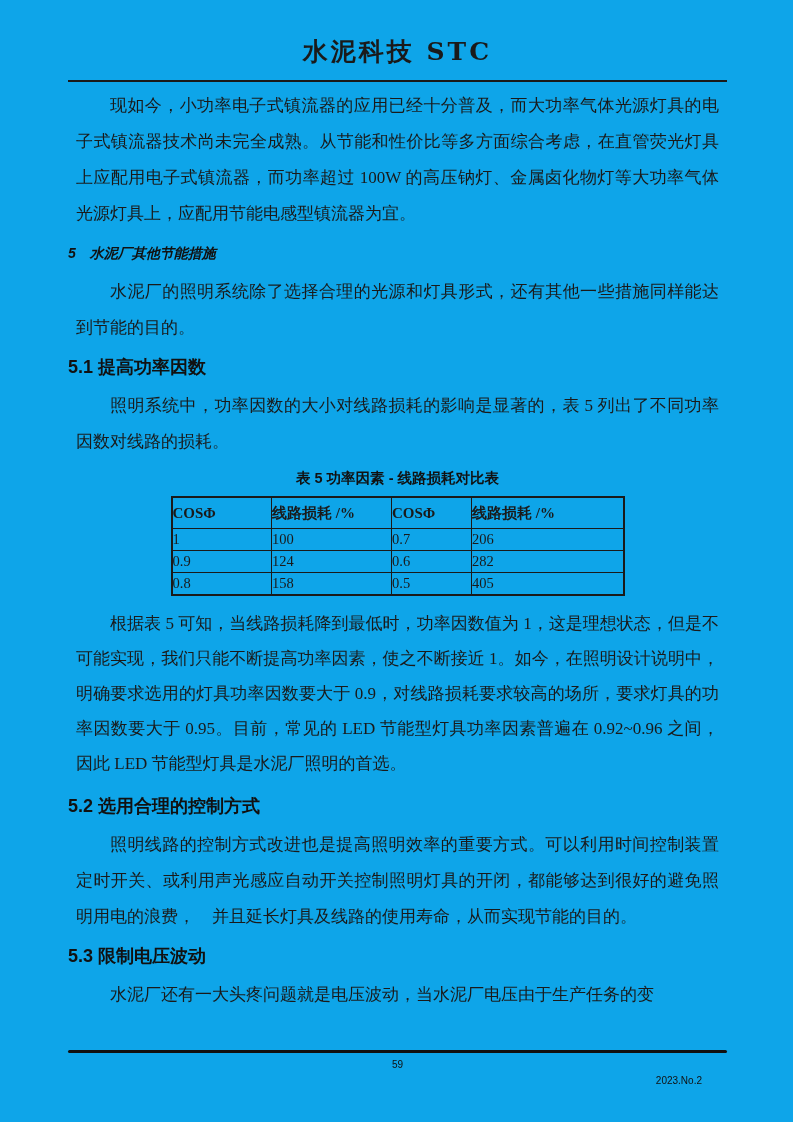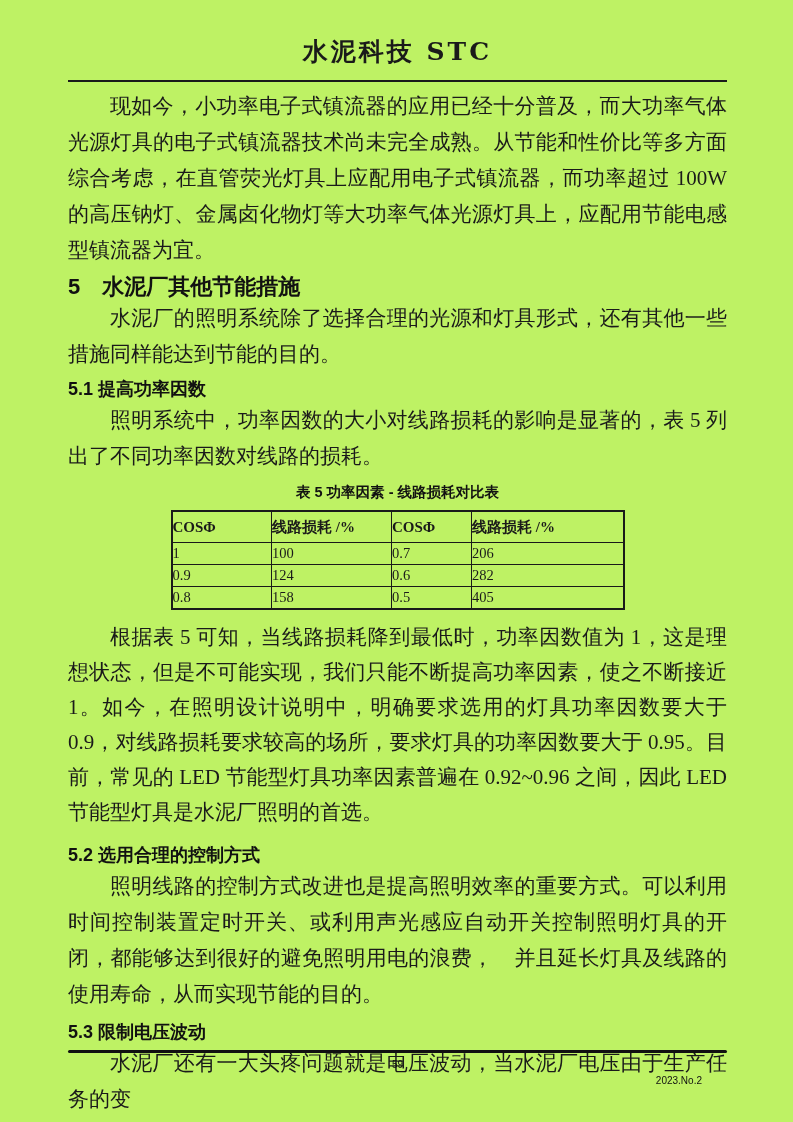--- a/index.html
+++ b/index.html
@@ -1,21 +1,21 @@
 <!DOCTYPE html>
 <html><head>
 <meta charset="utf-8">
 <style>
   html, body { margin: 0; padding: 0; background: #888; }
   .page {
     position: relative;
     width: 793px;
     height: 1122px;
     margin: 0 auto;
-    background: #bef264;
+    background: #0ea5e9;
     font-family: "Liberation Serif", "DejaVu Serif", serif;
     color: #1a1a1a;
     overflow: hidden;
     box-sizing: border-box;
   }
   .content {
     padding: 36px 66px 0 68px;
   }
   .journal-title {
     text-align: center;
@@ -24,35 +24,35 @@
     font-weight: 600;
     line-height: 32px;
     font-family: "DejaVu Serif", "Liberation Serif", serif;
   }
   .header-rule {
     height: 2px;
     background: #1a1a1a;
     margin-top: 12px;
   }
   p.body-para {
-    margin: 0;
-    font-size: 21px;
+    margin: 8px;
+    font-size: 17px;
     line-height: 36px;
     text-align: justify;
     text-indent: 2em;
     white-space: pre-wrap;
   }
   .h-sec {
     margin: 0;
     font-family: "Liberation Sans", "DejaVu Sans", sans-serif;
     font-weight: bold;
     color: #111;
     white-space: pre-wrap;
   }
-  .h-level1 { font-size: 22px; line-height: 26px; margin-top: 6px; }
+  .h-level1 { font-size: 14px; line-height: 26px; margin-top: 6px; font-style: italic; }
   .h-level2 { font-size: 18px; line-height: 26px; }
   .mt-para { margin-top: 9px; }
   .table-caption {
     margin-top: 8px;
     text-align: center;
     font-family: "Liberation Sans", "DejaVu Sans", sans-serif;
     font-weight: bold;
     font-size: 14.5px;
     line-height: 20px;
     color: #111;

